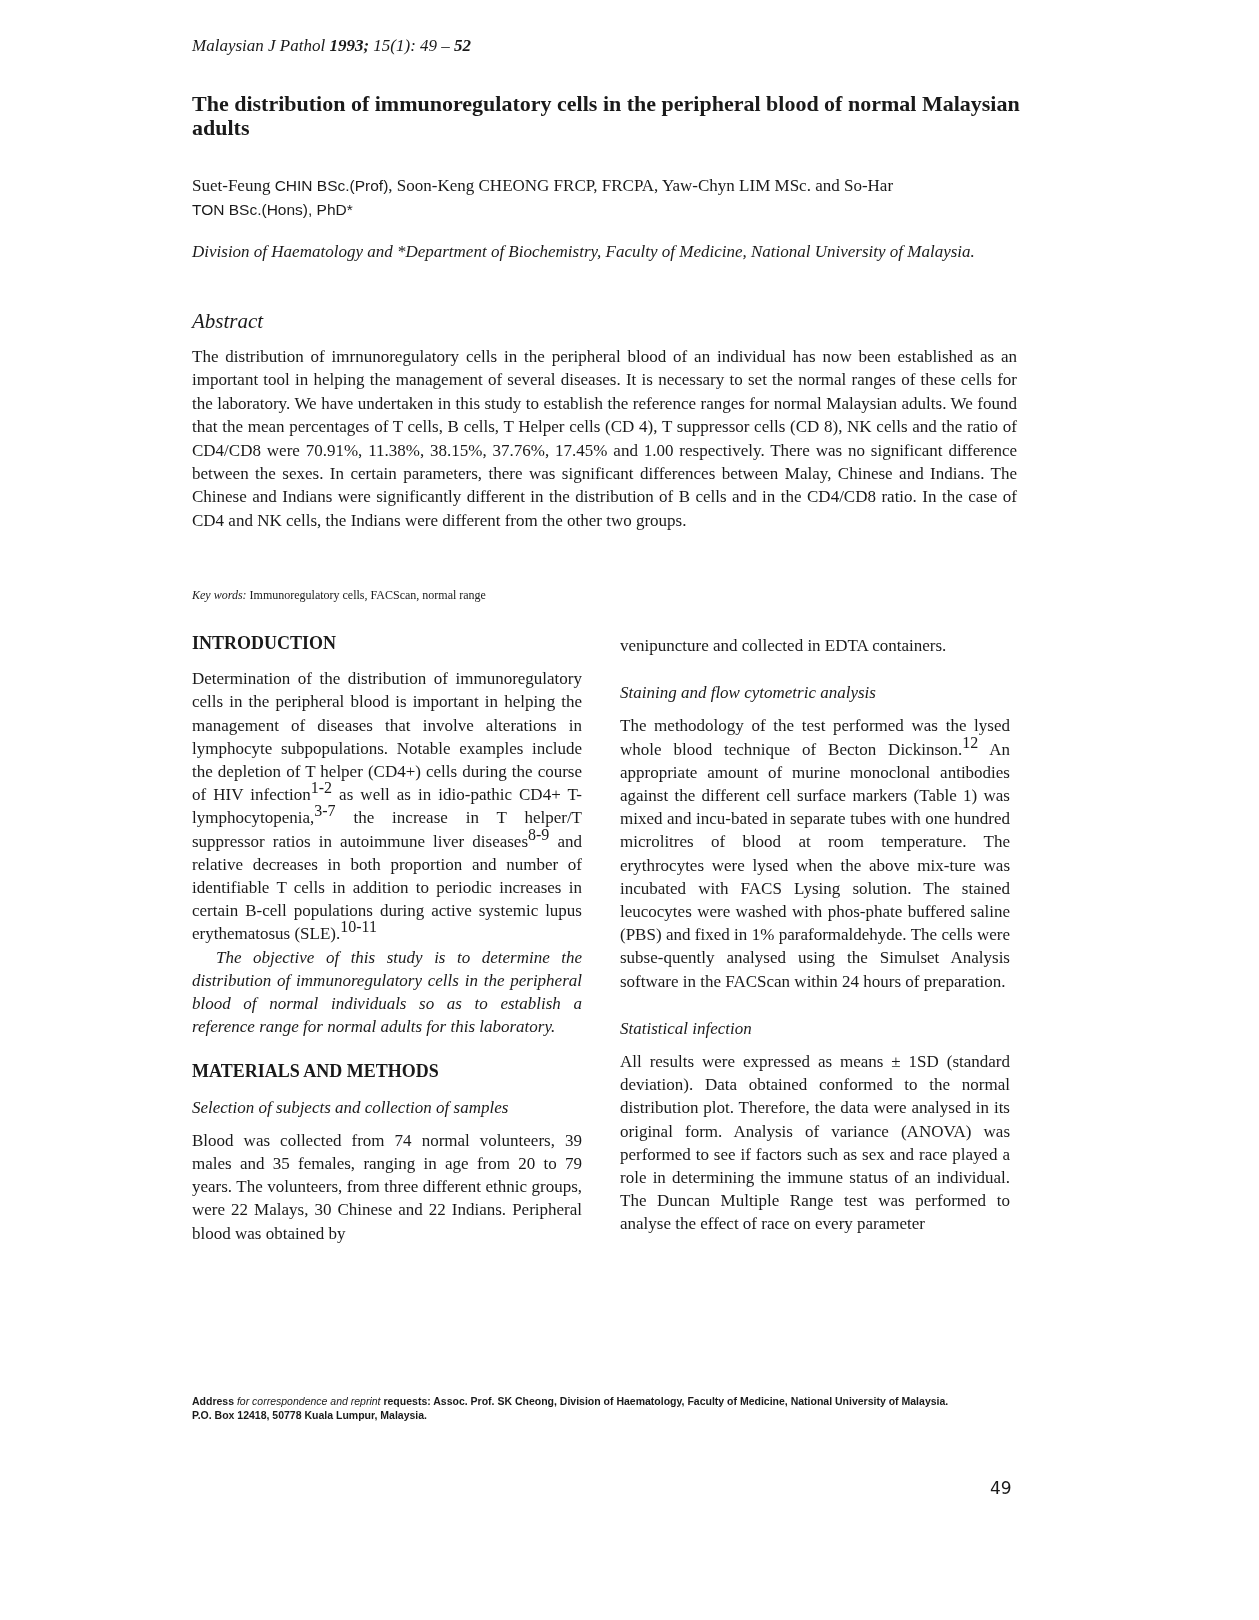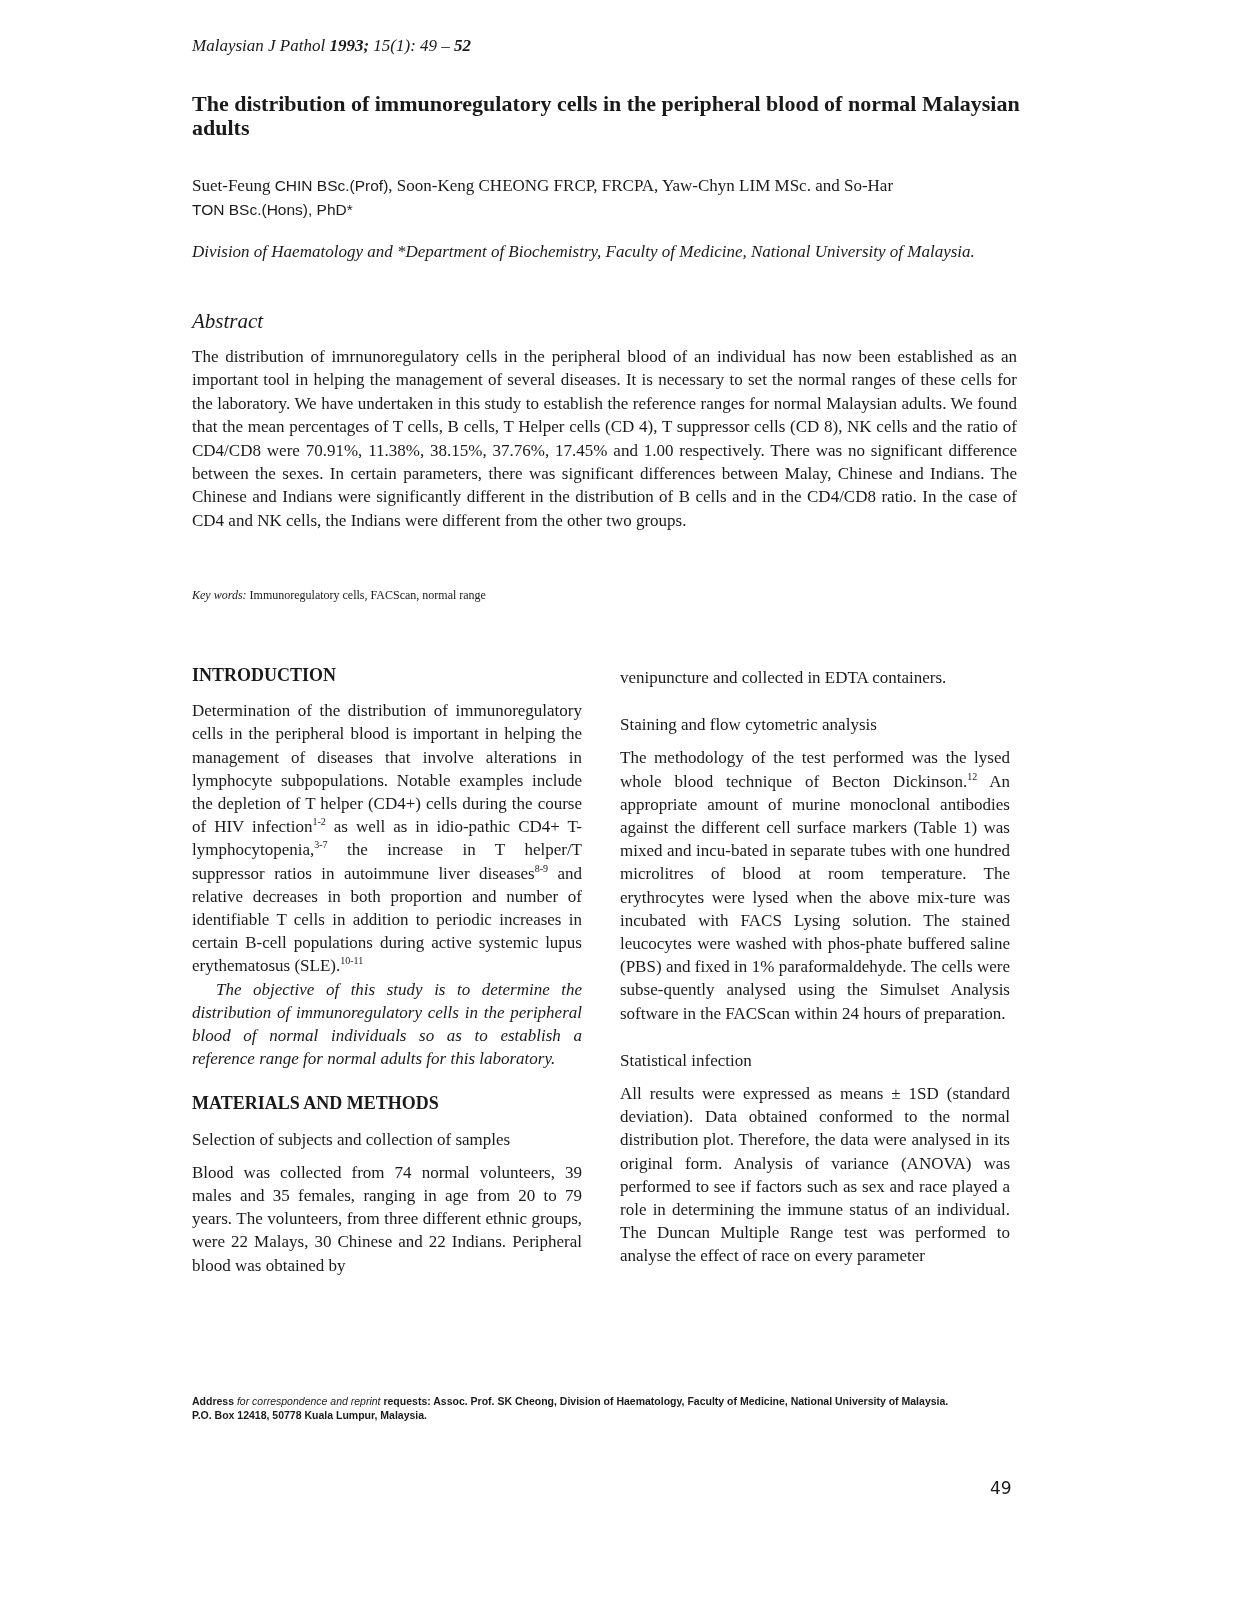--- a/index.html
+++ b/index.html
@@ -8,28 +8,28 @@
   .journal-line { left: 192px; top: 36px; font-size: 17px; font-style: italic; }
   .journal-line .b { font-weight: bold; font-style: italic; font-family: Liberation Serif, serif; }
   .title { left: 192px; top: 92px; width: 830px; font-size: 22px; font-weight: bold; line-height: 24px; }
   .authors { left: 192px; top: 174px; width: 830px; font-size: 17px; line-height: 24px; }
   .authors .sans { font-family: "Liberation Sans", sans-serif; font-size: 15.5px; }
   .affil { left: 192px; top: 240px; width: 830px; font-size: 17px; font-style: italic; line-height: 24px; }
   .abstract-h { left: 192px; top: 309px; font-size: 21px; font-style: italic; }
   .abstract { left: 192px; top: 345px; width: 825px; font-size: 17px; line-height: 23.4px; text-align: justify; }
   .keywords { left: 192px; top: 588px; width: 825px; font-size: 12px; }
   .keywords i { font-style: italic; }
-  .col { width: 390px; font-size: 17px; line-height: 23.2px; text-align: justify; margin-top: 32px; }
+  .col { width: 390px; font-size: 17px; line-height: 23.2px; text-align: justify; }
   .colL { left: 192px; }
   .colR { left: 620px; }
   .h1 { font-weight: bold; font-size: 18px; }
-  .h2 { font-size: 17px; }
+  .h2 { font-style: italic; font-size: 17px; }
   .p { text-indent: 0; margin: 0; }
   .p.indent { text-indent: 24px; font-style: italic; }
-  sup { font-size: 10px; line-height: 0; }
+  sup { font-size: 16px; line-height: 0; }
   .footer { left: 192px; top: 1394px; width: 830px; font-family: "Liberation Sans", sans-serif; font-size: 10.5px; font-weight: bold; line-height: 14px; }
   .footer i { font-weight: normal; }
   .page-num { left: 990px; top: 1478px; font-family: "DejaVu Sans", sans-serif; font-size: 17px; }
 </style>
 </head>
 <body>
 
 <div class="abs journal-line">
   <span>Malaysian J Pathol</span>
   <span class="b">1993;</span><span> 15(1): 49 – </span><span class="b">52</span>

